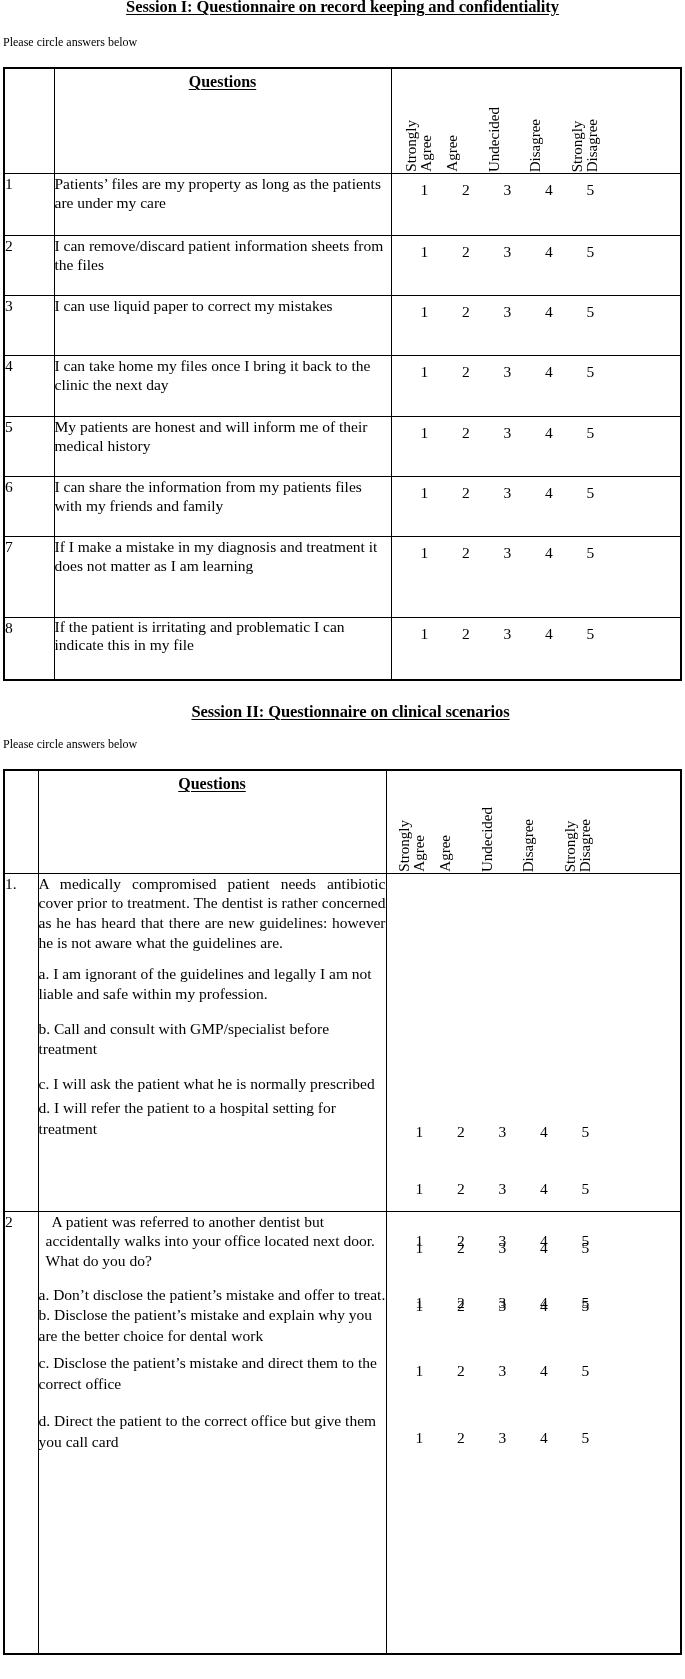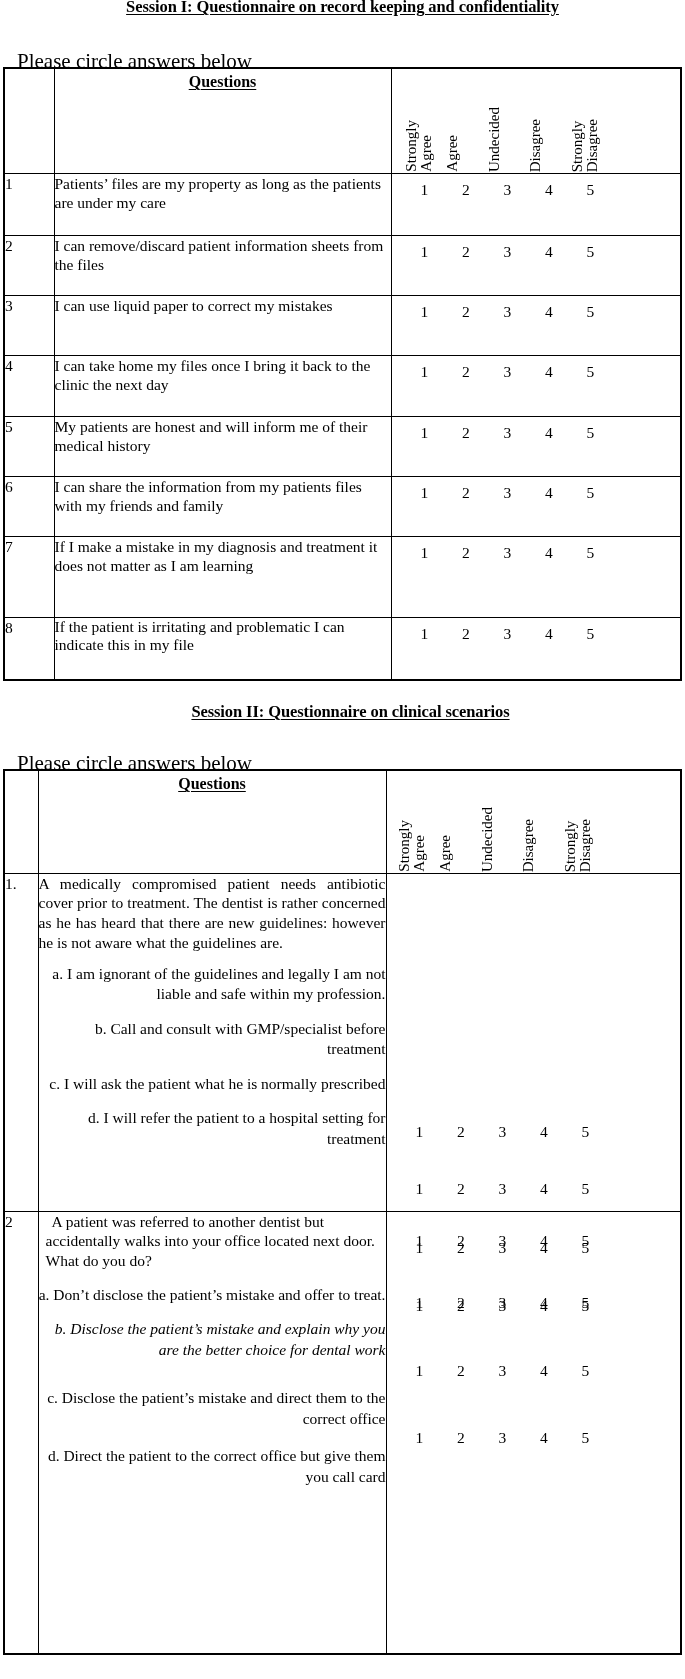--- a/index.html
+++ b/index.html
@@ -32,23 +32,23 @@
     letter-spacing: -0.1px;
     line-height: 1.05;
     margin: 0;
     padding: 0;
   }
   .section-title span.u {
     text-decoration: underline;
     text-underline-offset: 2px;
   }
   .instruction {
-    font-size: 21px;
+    font-size: 12px;
     line-height: 1.1;
-    margin: 14px;
+    margin: 0;
     padding: 0;
     text-align: left;
   }
 
   
   table.q-table {
     border-collapse: collapse;
     table-layout: fixed;
     width: 679px;
     margin: 0;
@@ -120,24 +120,24 @@
     margin: 0 0 11px 0;
   }
   .stem.indent-lead {
     text-indent: 6px;
     text-align: left;
     padding-left: 7px;
   }
   .opt {
     margin: 0 0 11px 0;
     font-weight: normal;
-    text-align: right;
+    text-align: left;
     line-height: 1.32;
   }
-  .opt:last-child { margin-bottom: 0; padding-left: 8px; }
+  .opt:last-child { margin-bottom: 0; }
 
   .scale-cell {
     padding: 0;
     position: relative;
   }
   .scale-row {
     display: flex;
     flex-direction: row;
     font-size: 15.5px;
     line-height: 1.25;
@@ -351,22 +351,22 @@
 Disagree</span>
             </div>
           </td>
         </tr>
 
         <tr style="height:338px;">
           <td class="num-cell">1.</td>
           <td class="q-cell">
             <div class="stem">A medically compromised patient needs antibiotic cover prior to treatment. The dentist is rather concerned as he has heard that there are new guidelines: however he is not aware what the guidelines are.</div>
             <div class="opt" style="margin-bottom:14px;">a. I am ignorant of the guidelines and legally I am not liable and safe within my profession.</div>
-            <div class="opt" style="margin-bottom:14px;margin-left:32px;">b. Call and consult with GMP/specialist before treatment</div>
-            <div class="opt" style="margin-bottom:14px;">c. I will ask the patient what he is normally prescribed</div>
+            <div class="opt" style="margin-bottom:14px;">b. Call and consult with GMP/specialist before treatment</div>
+            <div class="opt" style="margin-bottom:4px;">c. I will ask the patient what he is normally prescribed</div>
             <div class="opt">d. I will refer the patient to a hospital setting for treatment</div>
           </td>
           <td class="scale-cell">
             <div class="scale-stack">
               <div class="scale-row" style="top:248px;">
                 <span>1</span>
                 <span>2</span>
                 <span>3</span>
                 <span>4</span>
                 <span>5</span>
@@ -393,22 +393,22 @@
                 <span>5</span>
               </div>
             </div>
           </td>
         </tr>
 
         <tr style="height:443px;">
           <td class="num-cell">2</td>
           <td class="q-cell">
             <div class="stem indent-lead" style="margin-bottom:14px;"> A patient was referred to another dentist but accidentally walks into your office located next door. What do you do?</div>
-            <div class="opt" style="margin-bottom:14px;">a. Don’t disclose the patient’s mistake and offer to treat.</div>
-            <div class="opt" style="margin-bottom:28px;font-style:italic;">b. Disclose the patient’s mistake and explain why you are the better choice for dental work</div>
+            <div class="opt" style="margin-bottom:0;">a. Don’t disclose the patient’s mistake and offer to treat.</div>
+            <div class="opt" style="margin-bottom:7px;">b. Disclose the patient’s mistake and explain why you are the better choice for dental work</div>
             <div class="opt" style="margin-bottom:17px;">c. Disclose the patient’s mistake and direct them to the correct office</div>
             <div class="opt">d. Direct the patient to the correct office but give them you call card</div>
           </td>
           <td class="scale-cell">
             <div class="scale-stack">
               <div class="scale-row" style="top:19px;">
                 <span>1</span>
                 <span>2</span>
                 <span>3</span>
                 <span>4</span>

